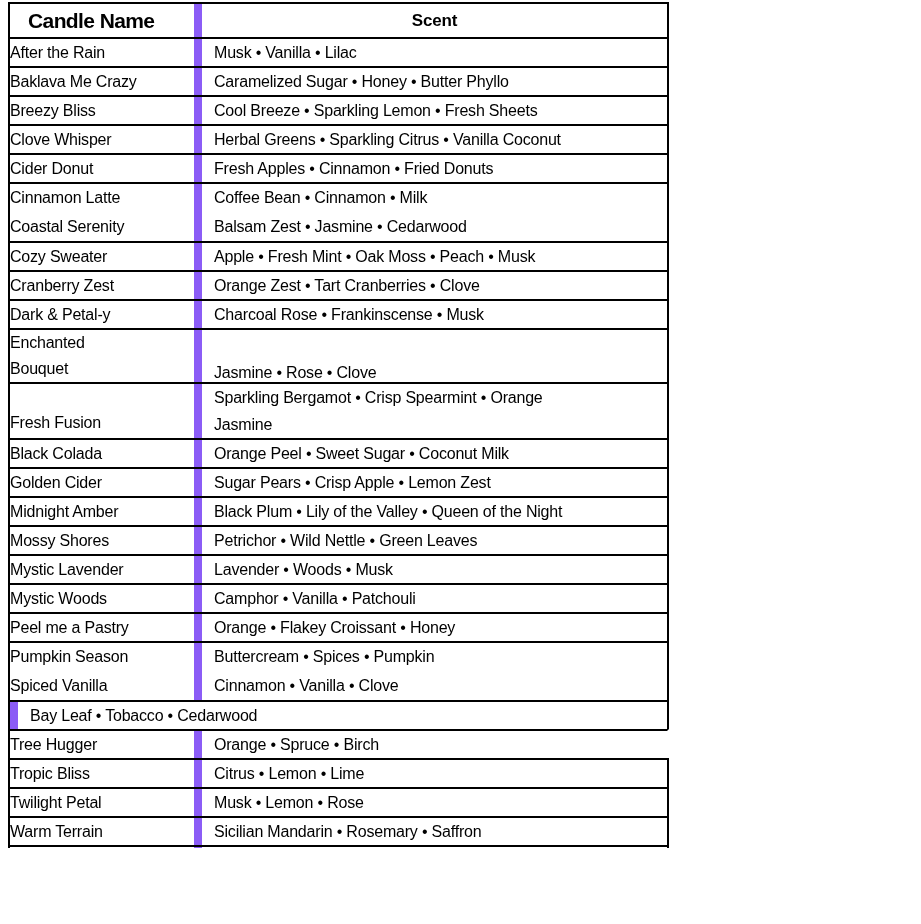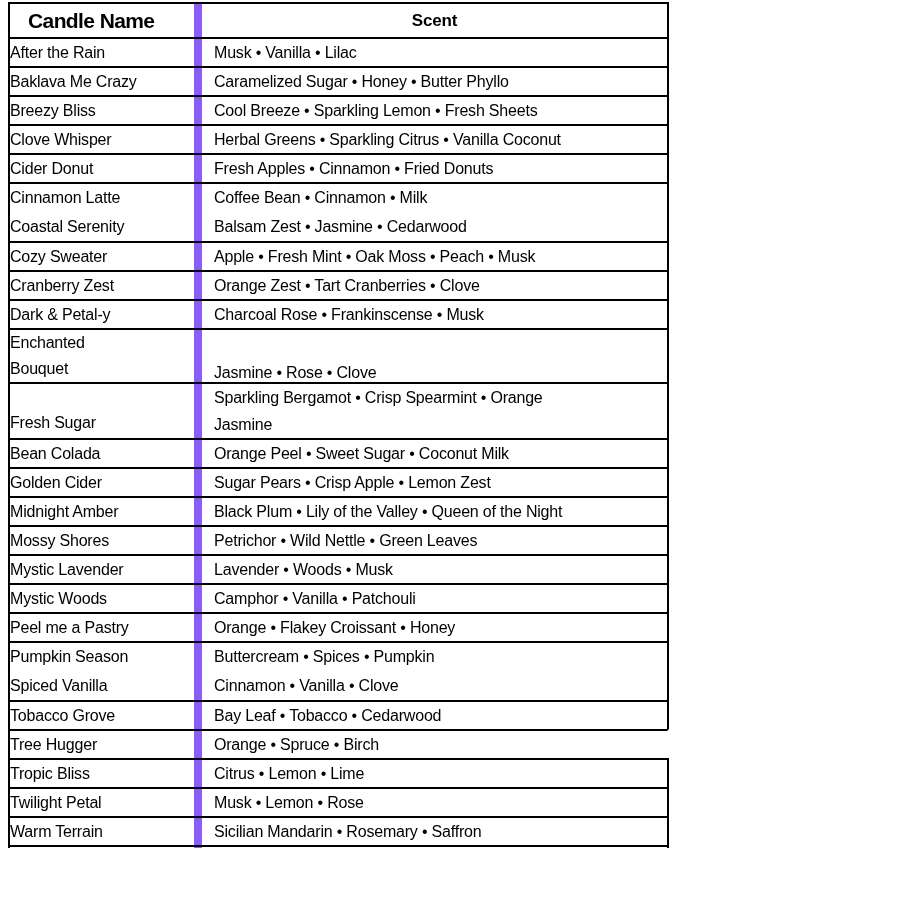--- a/index.html
+++ b/index.html
@@ -140,28 +140,28 @@
           <div class="cell scent-cell">Charcoal Rose • Frankinscense • Musk</div>
         </div>
         <div class="row name-wrapped">
           <div class="cell name-cell multi">
             <div class="line">Enchanted</div>
             <div class="line">Bouquet</div>
           </div>
           <div class="cell scent-cell">Jasmine • Rose • Clove</div>
         </div>
         <div class="row scent-wrapped">
-          <div class="cell name-cell">Fresh Sugar</div>
+          <div class="cell name-cell">Fresh Fusion</div>
           <div class="cell scent-cell multi">
             <div class="line">Sparkling Bergamot • Crisp Spearmint • Orange</div>
             <div class="line">Jasmine</div>
           </div>
         </div>
         <div class="row normal">
-          <div class="cell name-cell">Bean Colada</div>
+          <div class="cell name-cell">Black Colada</div>
           <div class="cell scent-cell">Orange Peel • Sweet Sugar • Coconut Milk</div>
         </div>
         <div class="row normal">
           <div class="cell name-cell">Golden Cider</div>
           <div class="cell scent-cell">Sugar Pears • Crisp Apple • Lemon Zest</div>
         </div>
         <div class="row normal">
           <div class="cell name-cell">Midnight Amber</div>
           <div class="cell scent-cell">Black Plum • Lily of the Valley • Queen of the Night</div>
         </div>
@@ -185,21 +185,20 @@
           <div class="cell name-cell multi">
             <div class="line">Pumpkin Season</div>
             <div class="line">Spiced Vanilla</div>
           </div>
           <div class="cell scent-cell multi">
             <div class="line">Buttercream • Spices • Pumpkin</div>
             <div class="line">Cinnamon • Vanilla • Clove</div>
           </div>
         </div>
         <div class="row normal">
-          <div class="cell name-cell">Tobacco Grove</div>
           <div class="cell scent-cell">Bay Leaf • Tobacco • Cedarwood</div>
         </div>
         <div class="row normal no-right">
           <div class="cell name-cell">Tree Hugger</div>
           <div class="cell scent-cell">Orange • Spruce • Birch</div>
         </div>
         <div class="row normal">
           <div class="cell name-cell">Tropic Bliss</div>
           <div class="cell scent-cell">Citrus • Lemon • Lime</div>
         </div>

